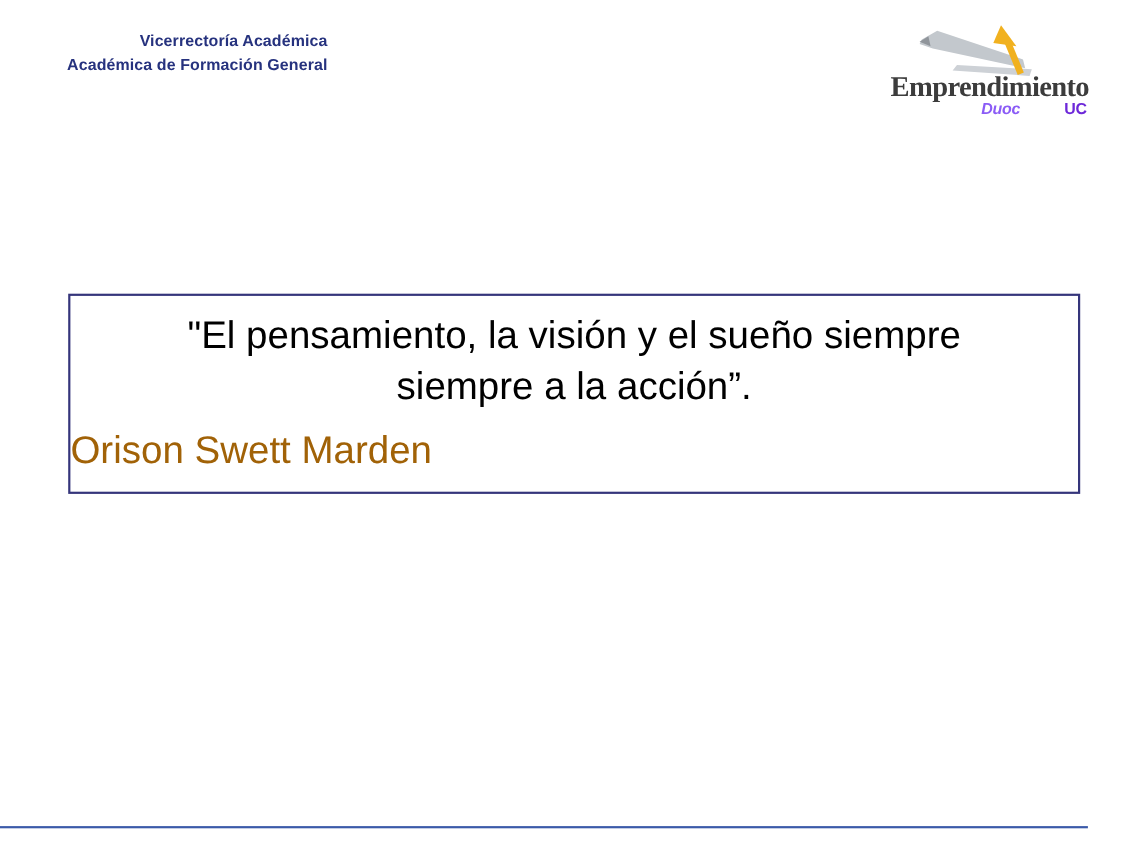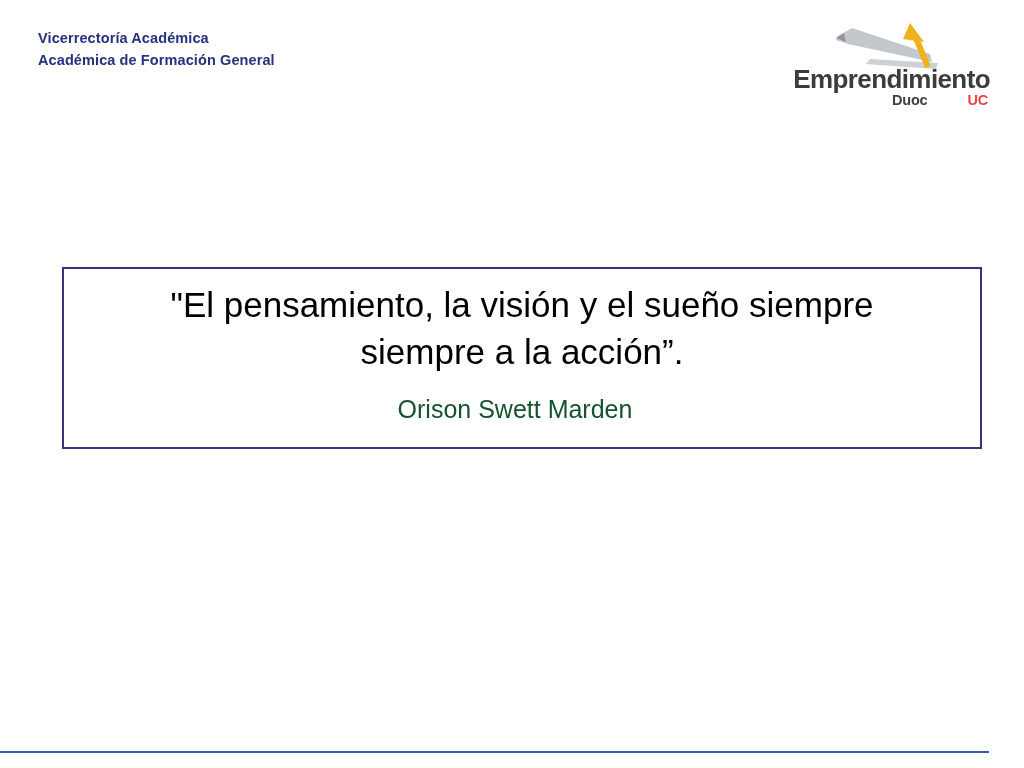--- a/index.html
+++ b/index.html
@@ -7,60 +7,61 @@
     width: 1024px; height: 768px;
     background: #ffffff;
     font-family: "Liberation Sans", sans-serif;
     position: relative;
     overflow: hidden;
   }
   .slide { position: absolute; inset: 0; background: #ffffff; }
 
   
   .header-block {
-    position: absolute; left: 38px; top: 28px;
+    position: absolute; left: 61px; top: 28px;
     color: #26327E; font-weight: bold;
     font-size: 14.5px; line-height: 21.5px;
     letter-spacing: 0.1px;
+    text-align: right;
   }
 
   
   .logo { position: absolute; left: 800px; top: 12px; width: 195px; height: 100px; }
   .logo-graphic { position: absolute; left: 0; top: 0; width: 150px; height: 70px; }
   .brand-wordmark {
     position: absolute; right: 5px; top: 52px;
     font-size: 26px; font-weight: bold; color: #3C3C3C;
-    letter-spacing: -0.6px; white-space: nowrap;
+    letter-spacing: -0.6px; white-space: nowrap; font-family: Liberation Serif, serif;
   }
   .brand-sub {
     position: absolute; right: 7px; top: 80px;
     font-size: 14.5px; font-weight: bold; letter-spacing: -0.2px;
     white-space: nowrap;
   }
-  .brand-sub .duoc { color: #404040; }
-  .brand-sub .uc   { color: #ef4444; padding-left: 40px; }
+  .brand-sub .duoc { color: #8b5cf6; font-style: italic; }
+  .brand-sub .uc   { color: #6d28d9; padding-left: 40px; }
 
   
   .quote-box {
     position: absolute; left: 62px; top: 267px;
     width: 920px; height: 182px;
     border: 2px solid #35357B;
     box-sizing: border-box;
     background: #ffffff;
   }
   .quote-line {
     text-align: center;
     font-size: 35px; line-height: 47px;
     color: #000000;
   }
   .quote-line.first { margin-top: 12px; }
   .quote-attribution {
-    text-align: center;
-    font-size: 25px; line-height: 47px;
-    color: #14532d;
+    text-align: left;
+    font-size: 35px; line-height: 47px;
+    color: #a16207;
     margin-top: 11px; padding-right: 14px;
   }
 
   
   .footer-rule {
     position: absolute; left: 0; top: 751px;
     width: 989px; height: 2px;
     background: #3B5AA9;
   }
 </style>

